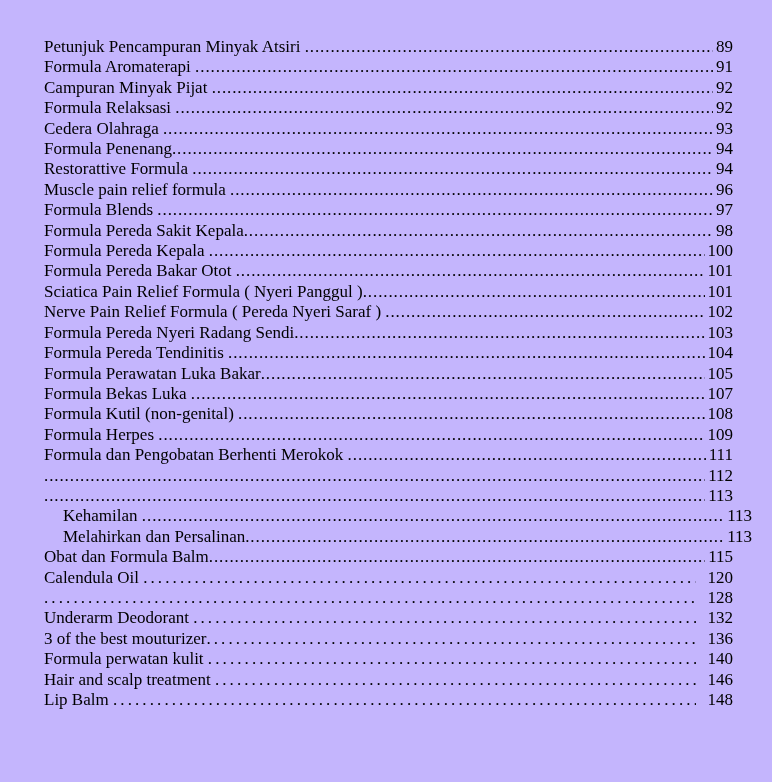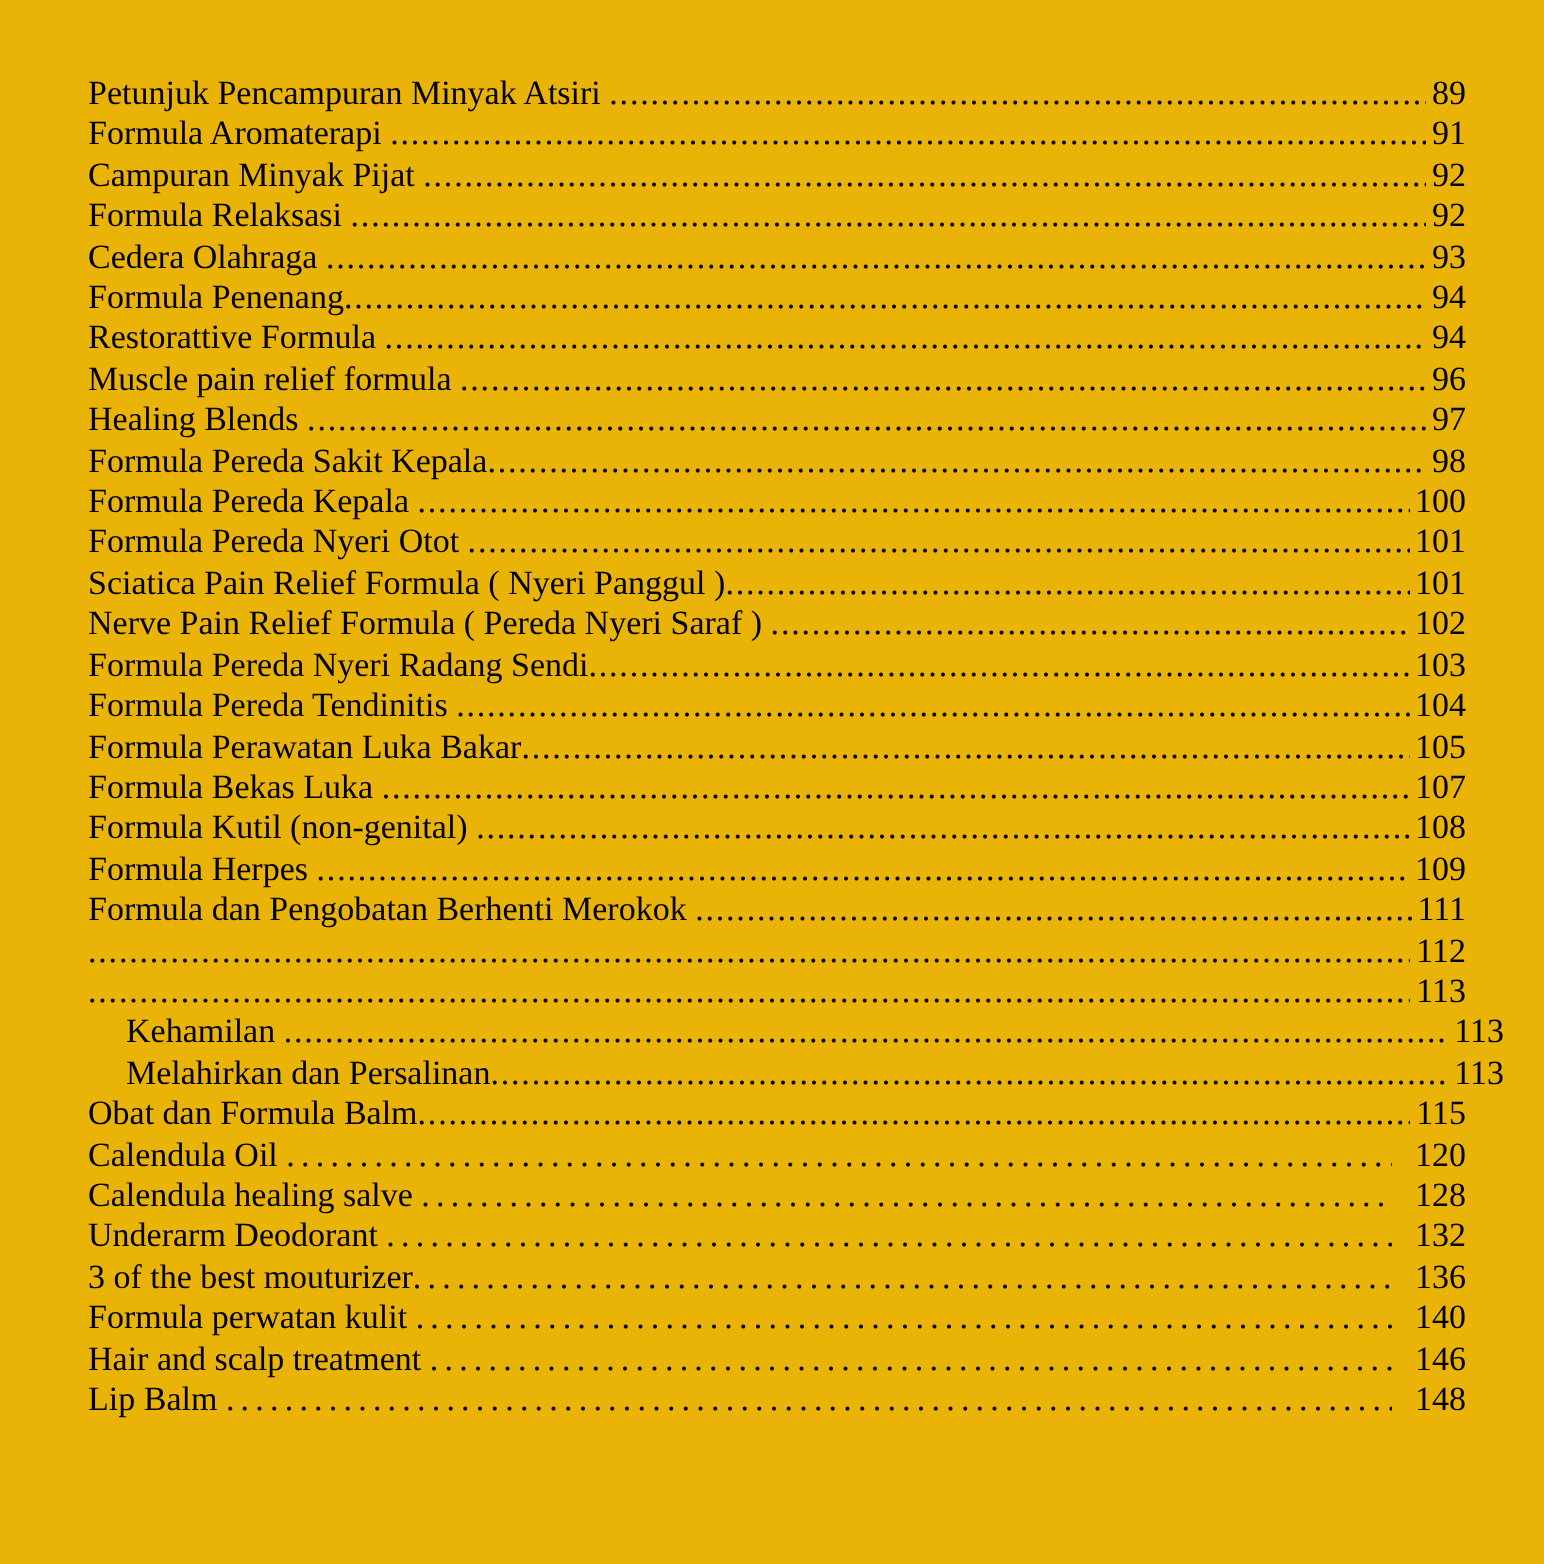--- a/index.html
+++ b/index.html
@@ -5,21 +5,21 @@
   html, body {
     margin: 0;
     padding: 0;
     background: #ffffff;
   }
   .page {
     position: relative;
     width: 772px;
     height: 782px;
     box-sizing: border-box;
-    background: #eab308;
+    background: #c4b5fd;
     color: #000000;
     padding: 37px 39px 0 44px;
     font-family: "Liberation Serif", "DejaVu Serif", serif;
     font-size: 17px;
     line-height: 20.4px;
     overflow: hidden;
   }
   .toc-list {
     width: 100%;
   }
@@ -105,39 +105,39 @@
     <span class="toc-page">94</span>
   </div>
 
   <div class="toc-row tight">
     <span class="toc-title">Muscle pain relief formula </span>
     <span class="toc-leader">................................................................................................................................................................................................................................................................................................................................................................................................................</span>
     <span class="toc-page">96</span>
   </div>
 
   <div class="toc-row tight">
-    <span class="toc-title">Healing Blends </span>
+    <span class="toc-title">Formula Blends </span>
     <span class="toc-leader">................................................................................................................................................................................................................................................................................................................................................................................................................</span>
     <span class="toc-page">97</span>
   </div>
 
   <div class="toc-row tight">
     <span class="toc-title">Formula Pereda Sakit Kepala</span>
     <span class="toc-leader">................................................................................................................................................................................................................................................................................................................................................................................................................</span>
     <span class="toc-page">98</span>
   </div>
 
   <div class="toc-row tight">
     <span class="toc-title">Formula Pereda Kepala </span>
     <span class="toc-leader">................................................................................................................................................................................................................................................................................................................................................................................................................</span>
     <span class="toc-page">100</span>
   </div>
 
   <div class="toc-row tight">
-    <span class="toc-title">Formula Pereda Nyeri Otot </span>
+    <span class="toc-title">Formula Pereda Bakar Otot </span>
     <span class="toc-leader">................................................................................................................................................................................................................................................................................................................................................................................................................</span>
     <span class="toc-page">101</span>
   </div>
 
   <div class="toc-row tight">
     <span class="toc-title">Sciatica Pain Relief Formula ( Nyeri Panggul )</span>
     <span class="toc-leader">................................................................................................................................................................................................................................................................................................................................................................................................................</span>
     <span class="toc-page">101</span>
   </div>
 
@@ -217,21 +217,20 @@
     <span class="toc-page">115</span>
   </div>
 
   <div class="toc-row wide">
     <span class="toc-title">Calendula Oil </span>
     <span class="toc-leader">................................................................................................................................................................................................................................................................................................................................................................................................................</span>
     <span class="toc-page">120</span>
   </div>
 
   <div class="toc-row wide">
-    <span class="toc-title">Calendula healing salve </span>
     <span class="toc-leader">................................................................................................................................................................................................................................................................................................................................................................................................................</span>
     <span class="toc-page">128</span>
   </div>
 
   <div class="toc-row wide">
     <span class="toc-title">Underarm Deodorant </span>
     <span class="toc-leader">................................................................................................................................................................................................................................................................................................................................................................................................................</span>
     <span class="toc-page">132</span>
   </div>
 

